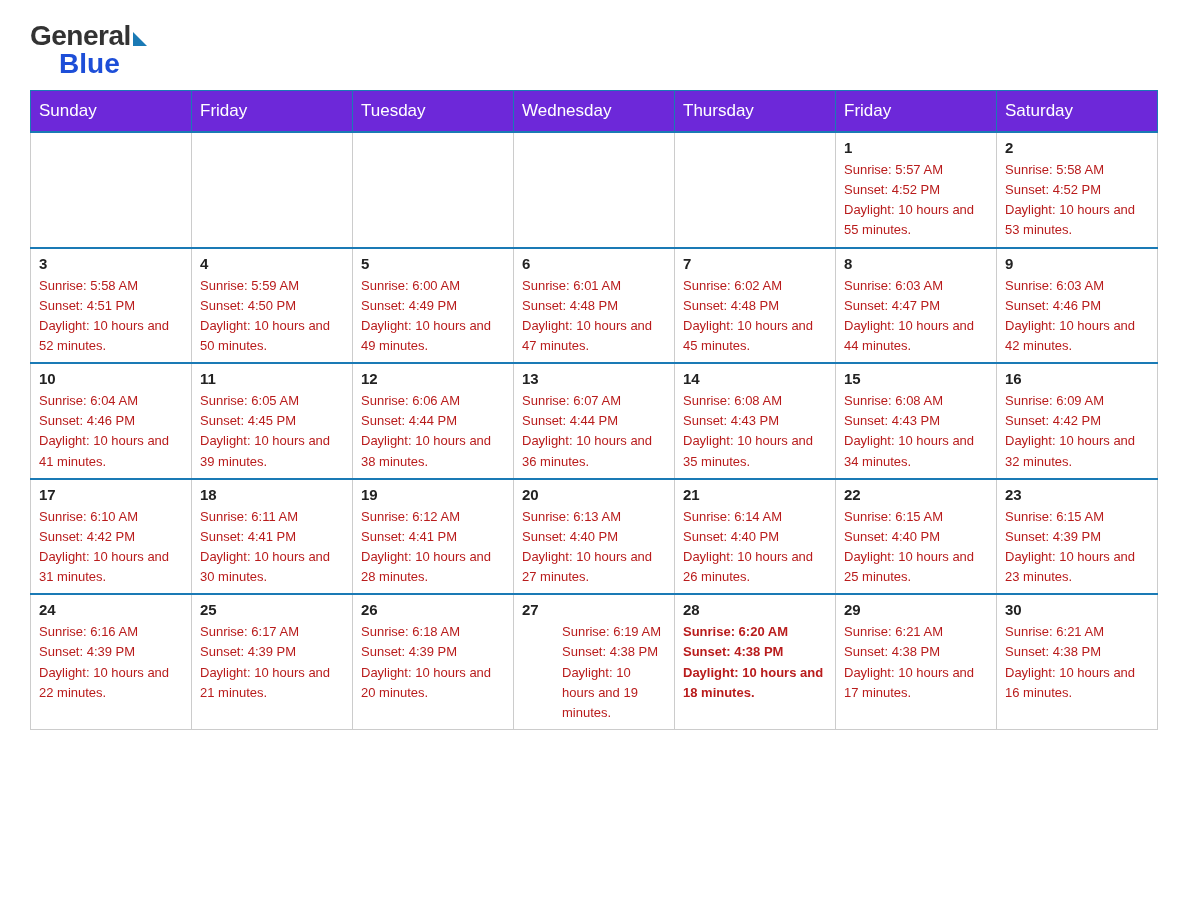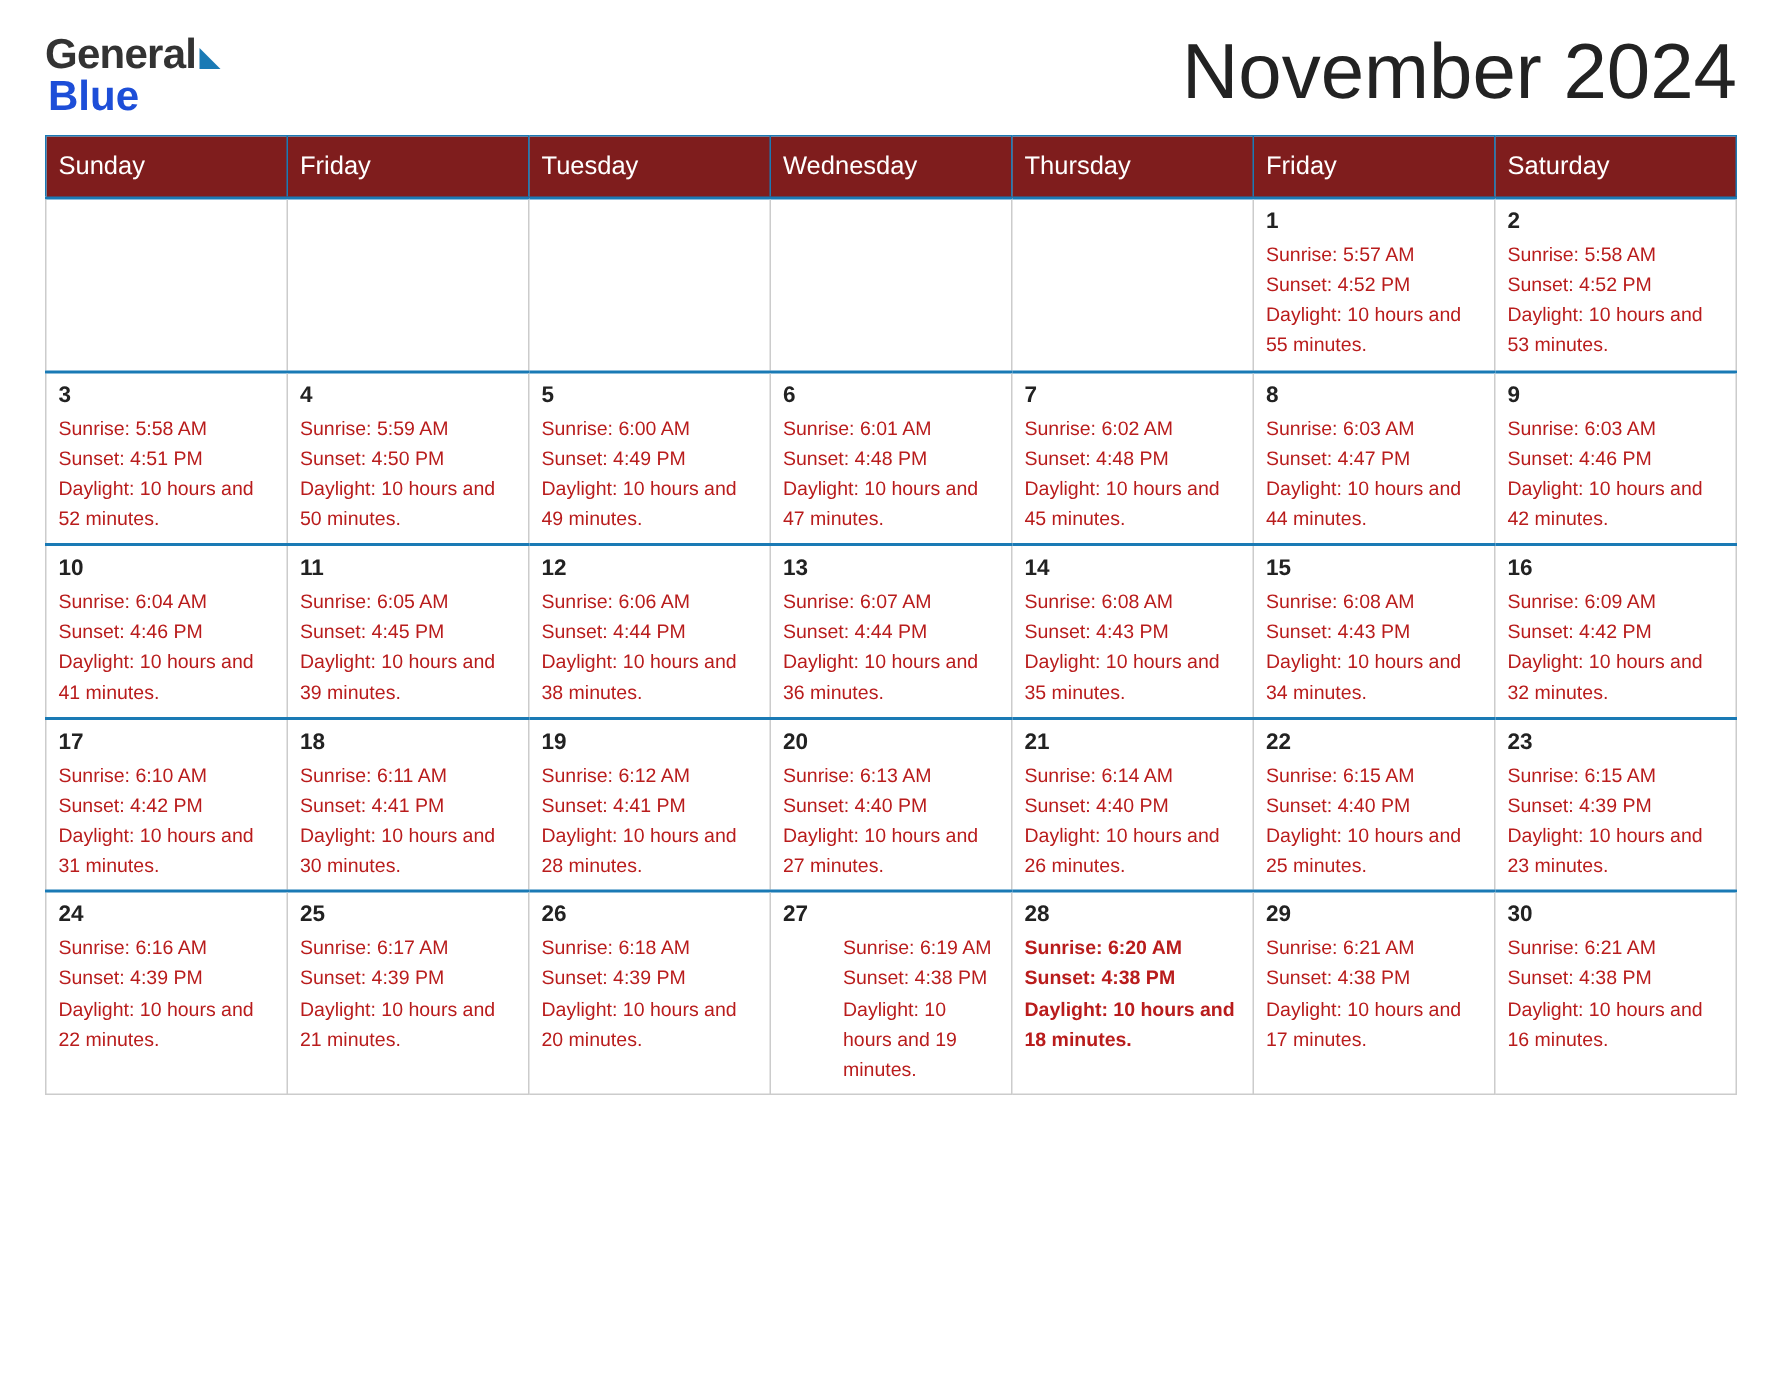--- a/index.html
+++ b/index.html
@@ -12,21 +12,21 @@
     }
     .header {
       display: flex;
       justify-content: space-between;
       align-items: flex-start;
       margin-bottom: 10px;
     }
     .logo {
       display: flex;
       flex-direction: column;
-      align-items: flex-start;
+      align-items: center;
     }
     .logo-top {
       display: flex;
       align-items: center;
     }
     .logo-general {
       font-size: 28px;
       font-weight: bold;
       color: #333;
       letter-spacing: -0.5px;
@@ -60,21 +60,21 @@
       font-size: 22px;
       color: #444;
       margin-top: 4px;
     }
     .calendar {
       width: 100%;
       border-collapse: collapse;
       margin-top: 10px;
     }
     .calendar th {
-      background-color: #7f1d1d;
+      background-color: #6d28d9;
       color: #fff;
       font-size: 17px;
       font-weight: normal;
       padding: 10px 8px;
       text-align: left;
       border: 1px solid #1a7ab5;
     }
     .calendar td {
       vertical-align: top;
       border: 1px solid #ccc;
@@ -107,21 +107,20 @@
 
 <div class="header">
   <div class="logo">
     <div class="logo-top">
       <span class="logo-general">General</span>
       <div class="logo-arrow"></div>
     </div>
     <span class="logo-blue">Blue</span>
   </div>
   <div class="title-area">
-    <div class="month-title">November 2024</div>
   </div>
 </div>
 
 <table class="calendar">
   <thead>
     <tr>
     <th>Sunday</th>
         <th>Friday</th>
         <th>Tuesday</th>
         <th>Wednesday</th>

